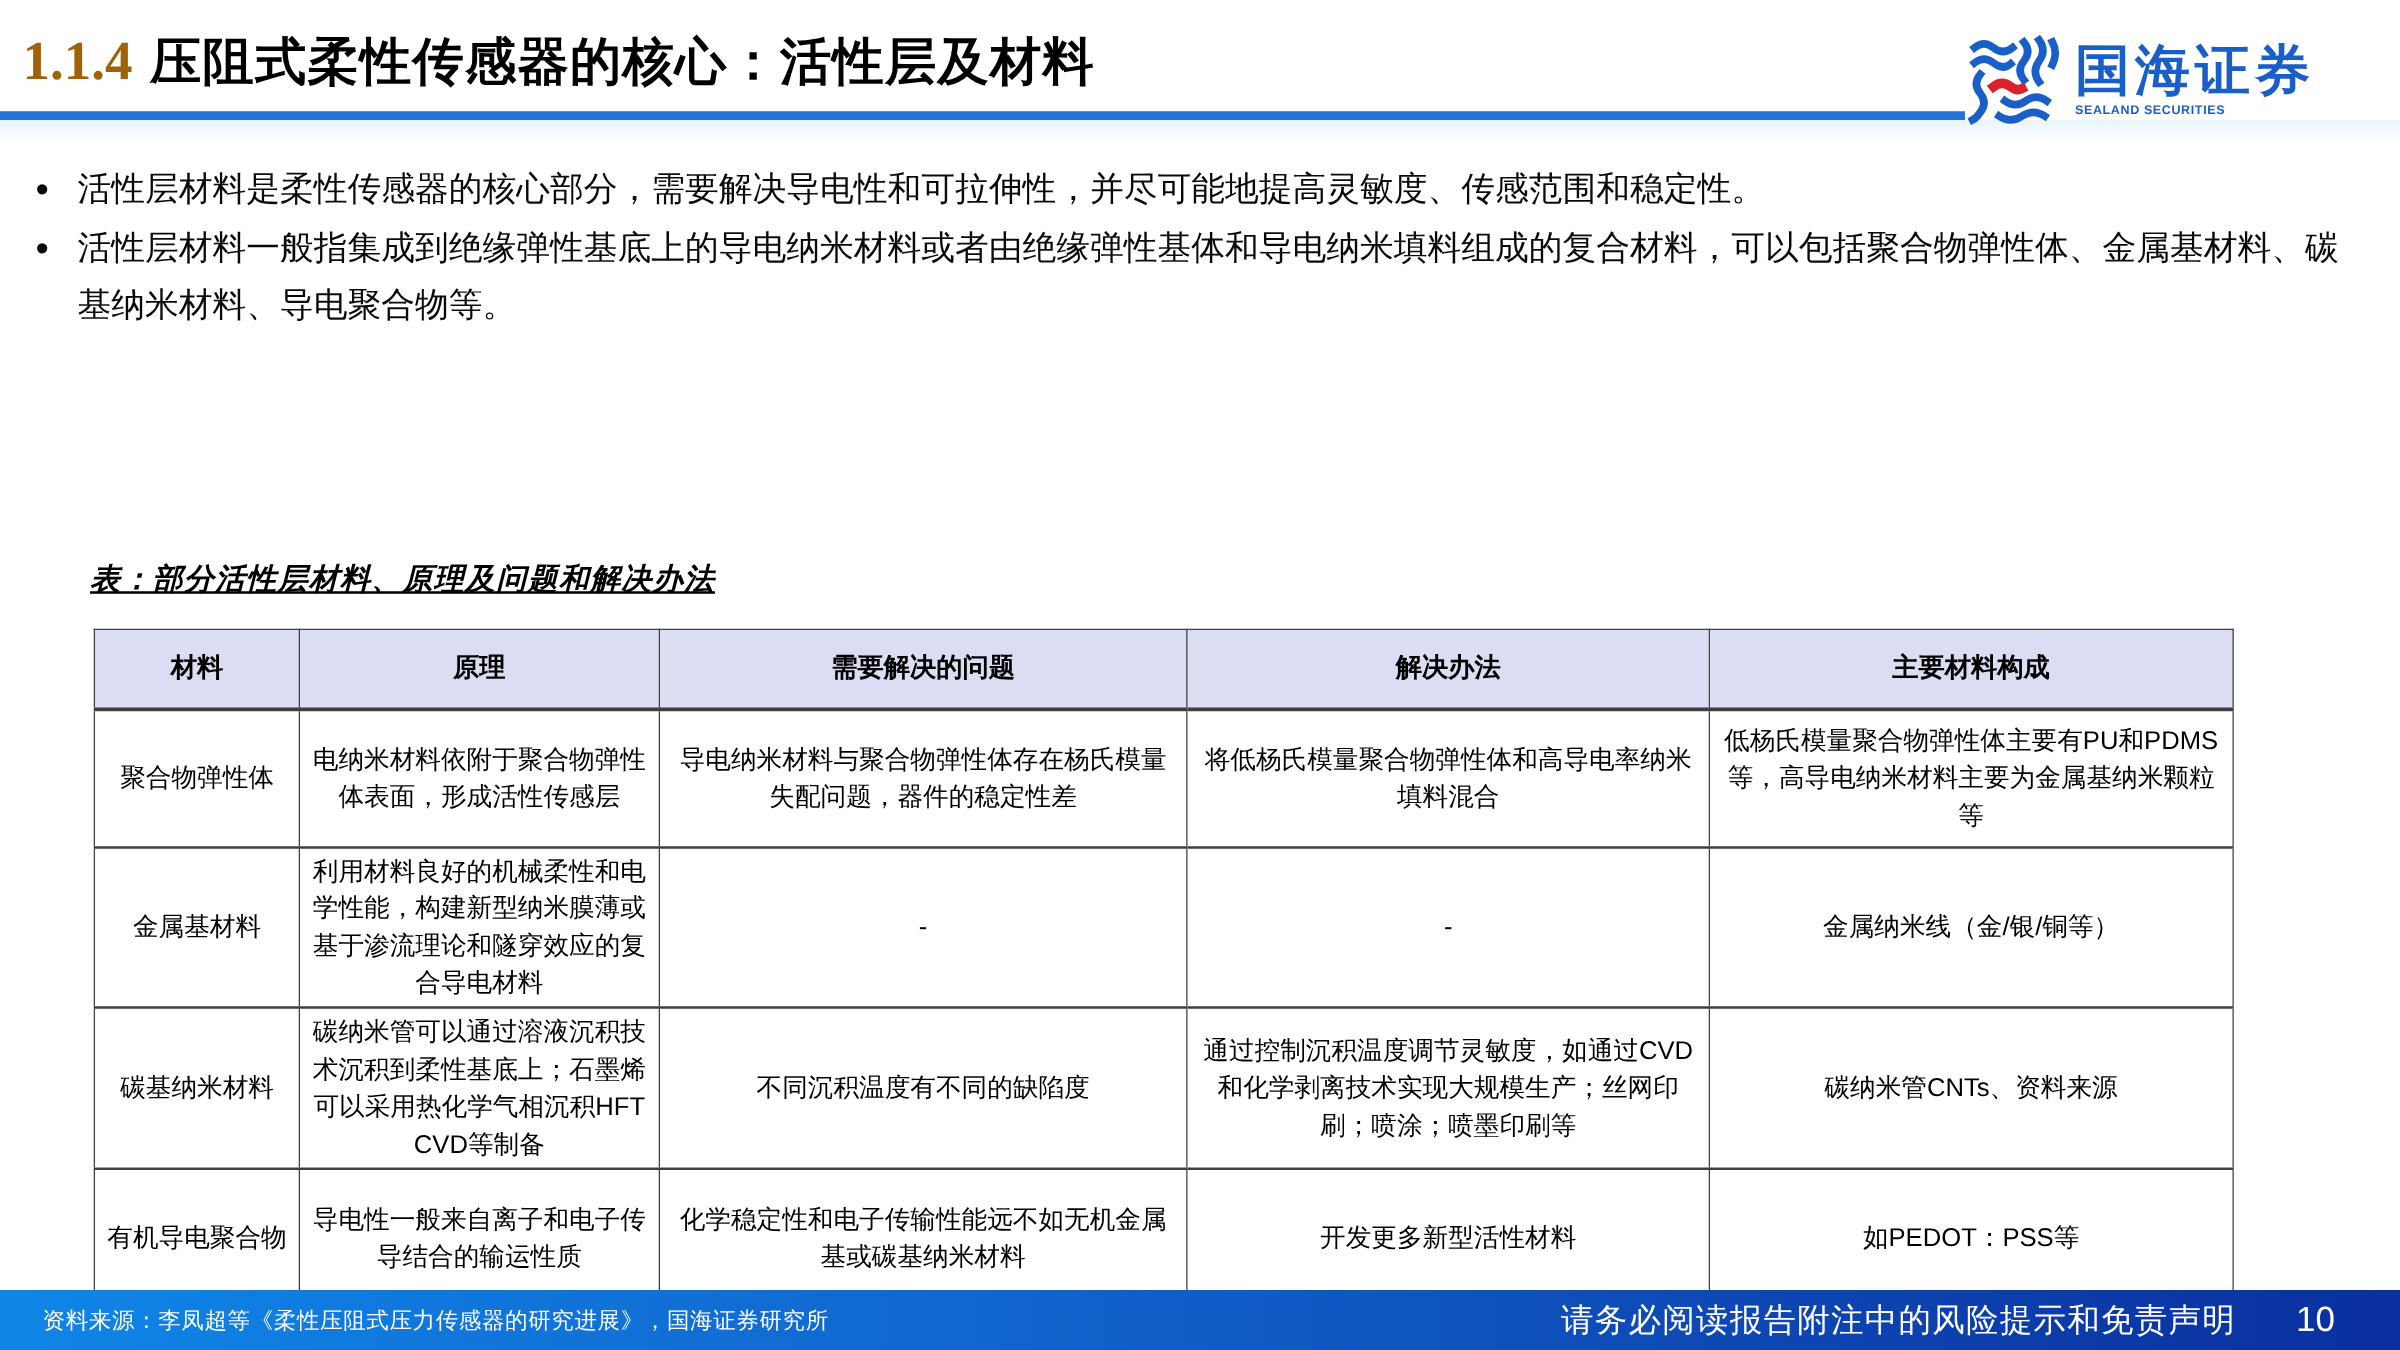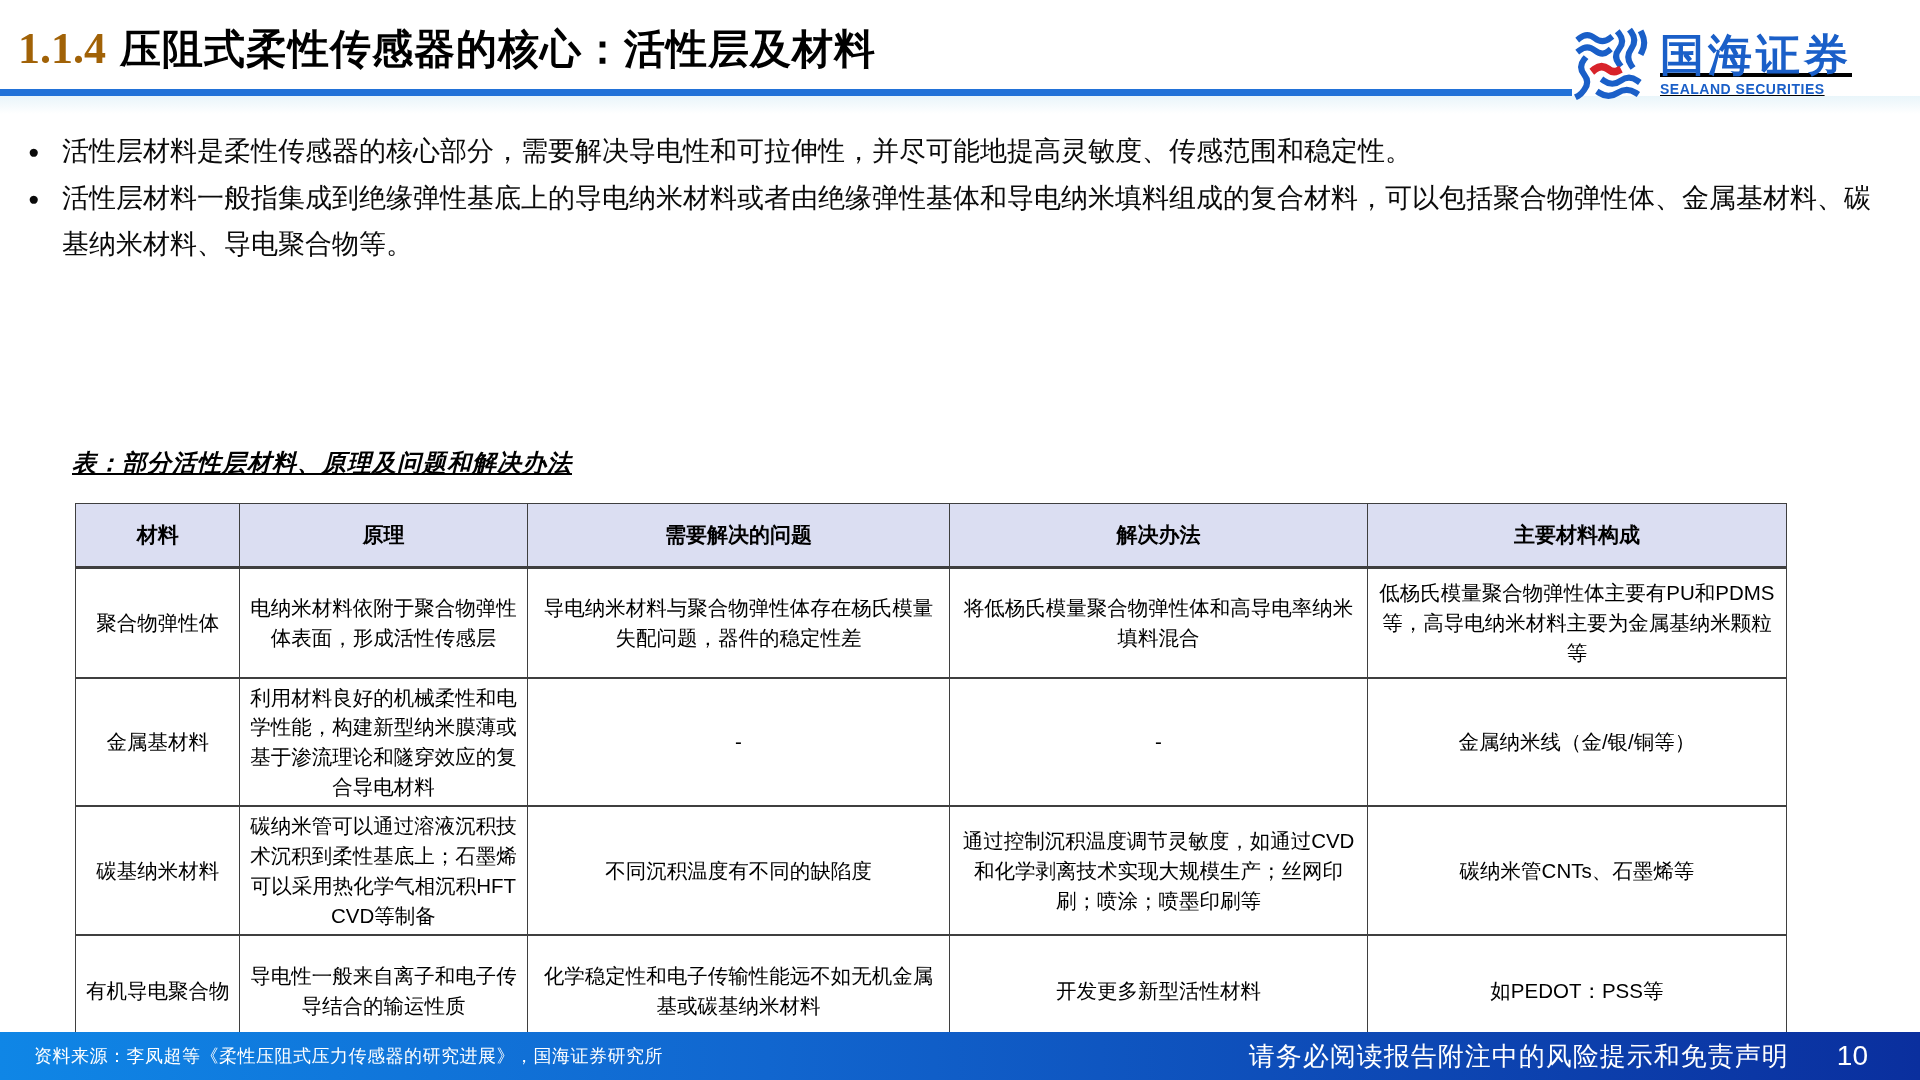--- a/index.html
+++ b/index.html
@@ -28,29 +28,29 @@
     background: #2272d8;
   }
   .header-tint {
     position: absolute; top: 96px; left: 0; width: 100%; height: 18px;
     background: linear-gradient(#e9f5fa, #ffffff);
   }
 
   
   .logo {
     position: absolute; top: 26px; right: 68px;
-    display: flex; align-items: center; gap: 12px; text-decoration: underline;
+    display: flex; align-items: center; gap: 12px;
   }
   .logo-mark { width: 76px; height: 76px; }
   .logo-names { display: flex; flex-direction: column; line-height: 1; }
   .logo-cn {
     color: #1a5fc8; font-weight: bold; font-size: 44px; letter-spacing: 4px;
   }
   .logo-en {
-    color: #1a5fc8; font-weight: bold; font-size: 14px; letter-spacing: 0.5px;
+    color: #1a5fc8; font-weight: bold; font-size: 10px; letter-spacing: 0.5px;
     margin-top: 5px;
   }
 
   
   .bullets {
     position: absolute; top: 128px; left: 28px; right: 38px;
     font-size: 27px; line-height: 1.72; color: #0a0a0a;
   }
   .bullet-item { display: flex; align-items: flex-start; }
   .bullet-dot {
@@ -182,21 +182,21 @@
         <td>利用材料良好的机械柔性和电学性能，构建新型纳米膜薄或基于渗流理论和隧穿效应的复合导电材料</td>
         <td>-</td>
         <td>-</td>
         <td>金属纳米线（金/银/铜等）</td>
       </tr>
       <tr>
         <td>碳基纳米材料</td>
         <td>碳纳米管可以通过溶液沉积技术沉积到柔性基底上；石墨烯可以采用热化学气相沉积HFT CVD等制备</td>
         <td>不同沉积温度有不同的缺陷度</td>
         <td>通过控制沉积温度调节灵敏度，如通过CVD和化学剥离技术实现大规模生产；丝网印刷；喷涂；喷墨印刷等</td>
-        <td>碳纳米管CNTs、石墨烯等</td>
+        <td>碳纳米管CNTs、资料来源</td>
       </tr>
       <tr>
         <td>有机导电聚合物</td>
         <td>导电性一般来自离子和电子传导结合的输运性质</td>
         <td>化学稳定性和电子传输性能远不如无机金属基或碳基纳米材料</td>
         <td>开发更多新型活性材料</td>
         <td>如PEDOT：PSS等</td>
       </tr>
     </tbody>
   </table>

